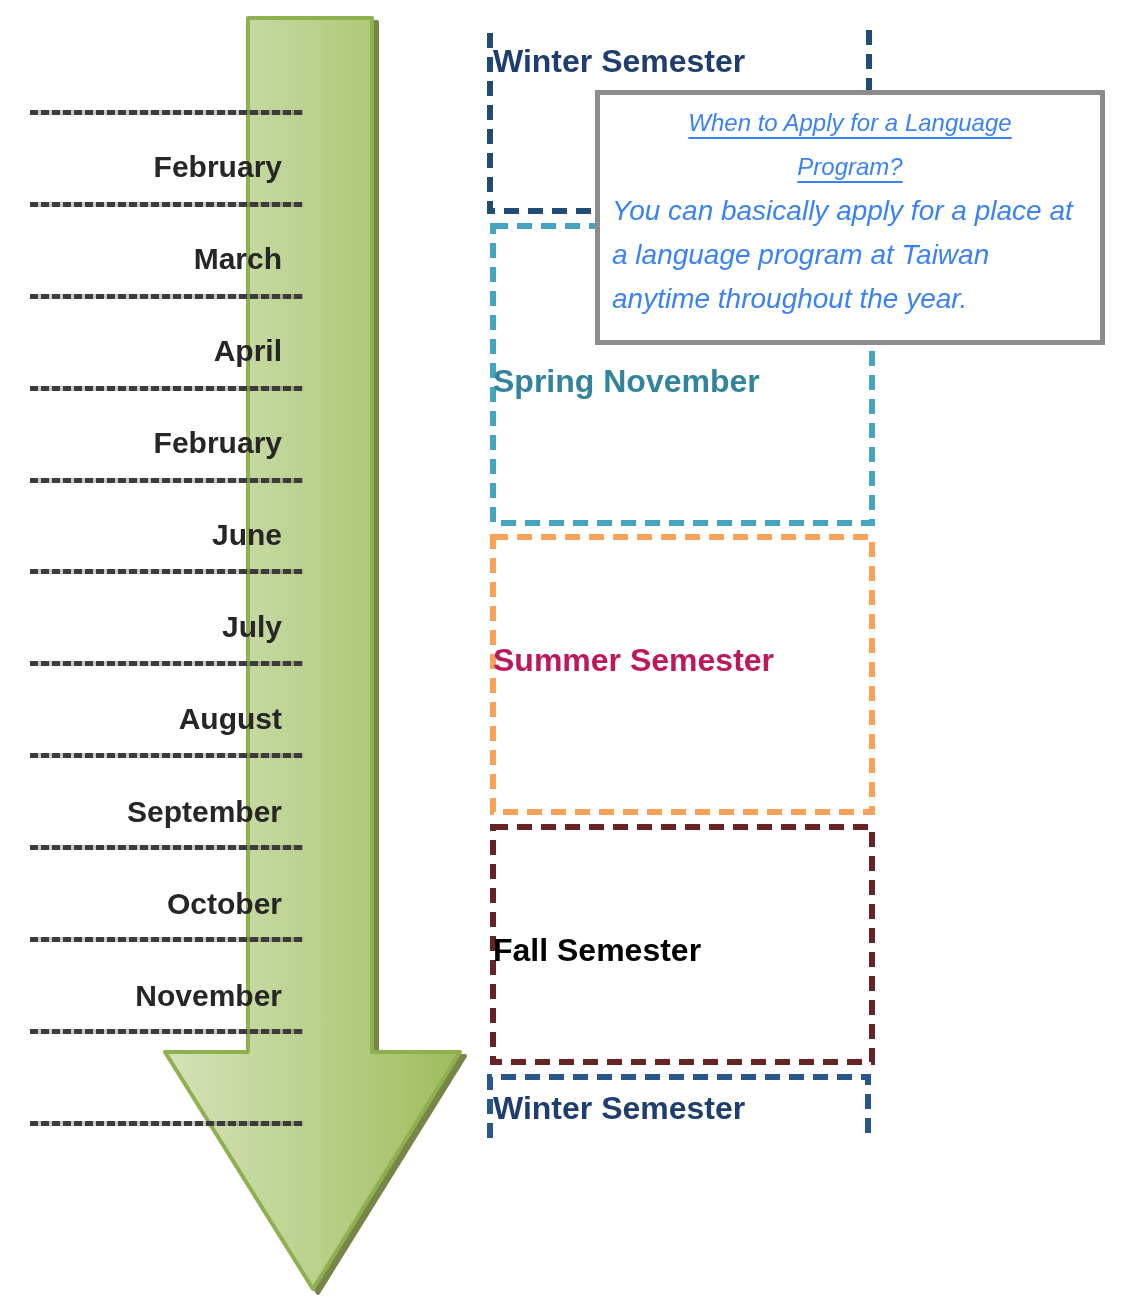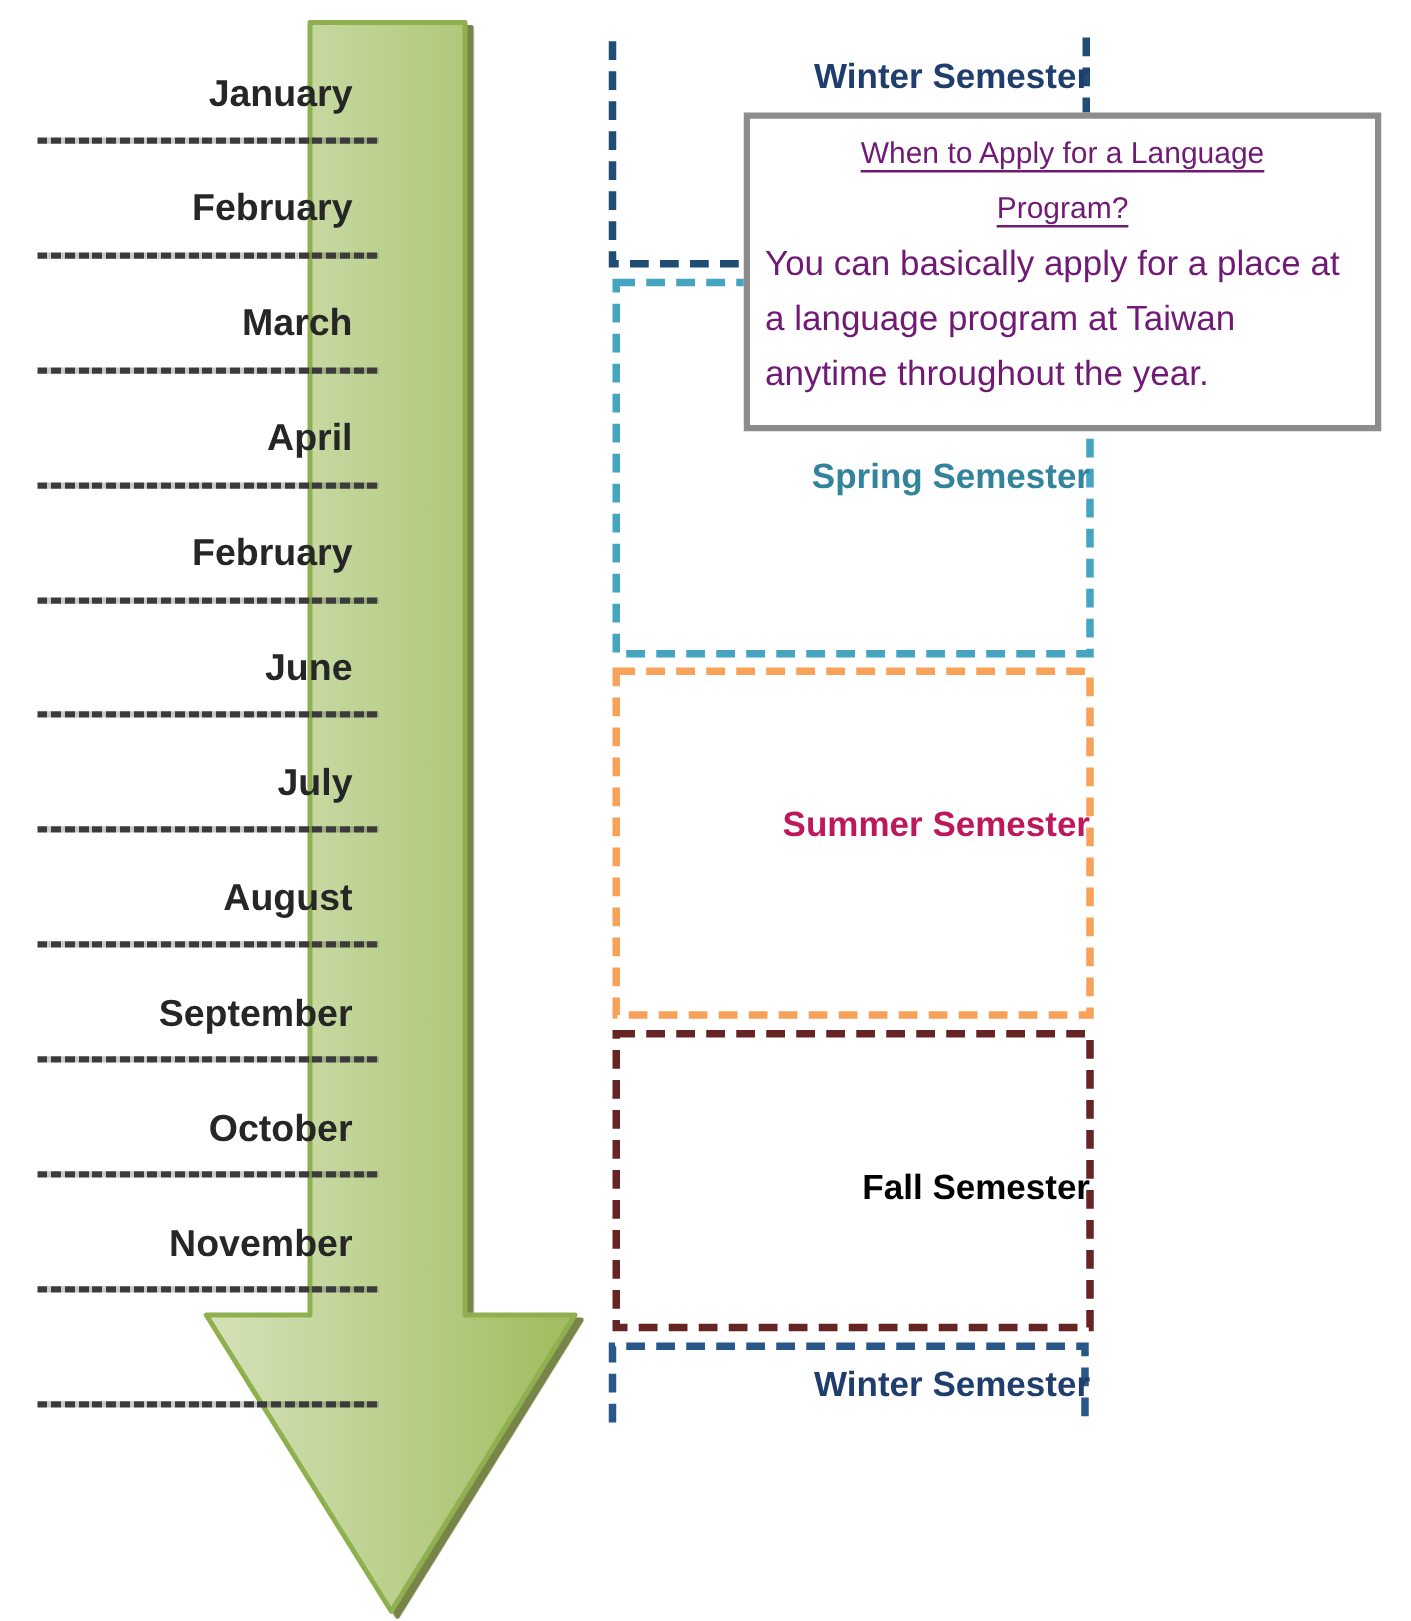--- a/index.html
+++ b/index.html
@@ -16,30 +16,30 @@
     text-align:right;font-size:30px;font-weight:bold;color:#262626;
     z-index:3;letter-spacing:0px;
   }
   .month-line{
     position:absolute;left:30px;width:273px;height:5px;z-index:3;
     background:
       repeating-linear-gradient(90deg,#3b3b3b 0 8px, rgba(59,59,59,0.28) 8px 11px);
   }
   .sem-label{
     position:absolute;left:493px;width:379px;height:34px;line-height:34px;
-    text-align:right;font-size:28px;font-weight:bold;z-index:3;
+    text-align:left;font-size:32px;font-weight:bold;z-index:3;
   }
   .sem-winter{color:#1F3E6D;}
   .sem-spring{color:#31849B;}
   .sem-summer{color:#be185d;}
   .sem-fall{color:#000000;}
   .callout{
     position:absolute;left:595px;top:90px;width:510px;height:255px;
     box-sizing:border-box;border:5px solid #8C8C8C;background:#ffffff;
-    z-index:5;padding:6px 12px;color:#701a75;
+    z-index:5;padding:6px 12px;color:#3b82f6;font-style:italic;
   }
   .callout-title{
     max-width:375px;margin:0 auto;text-align:center;
     font-size:24px;line-height:44px;text-decoration:underline;
     text-underline-offset:6px;
   }
   .callout-body{
     font-size:28px;line-height:44px;margin:0;
   }
 </style>
@@ -66,21 +66,20 @@
 
     <rect x="493" y="226" width="379" height="297" fill="none" stroke="#45A5C1" stroke-width="6" stroke-dasharray="15 9"></rect>
 
     <rect x="493" y="537" width="379" height="275" fill="none" stroke="#F7A159" stroke-width="6" stroke-dasharray="15 9"></rect>
 
     <rect x="493" y="827" width="379" height="235" fill="none" stroke="#662524" stroke-width="6" stroke-dasharray="15 9"></rect>
 
     <path d="M490,1138 V1077 H868 V1138" fill="none" stroke="#2A5789" stroke-width="6" stroke-dasharray="15 9"></path>
   </svg>
 
-  <div class="month-label" style="top:55px">January</div>
   <div class="month-label" style="top:146px">February</div>
   <div class="month-label" style="top:238px">March</div>
   <div class="month-label" style="top:330px">April</div>
   <div class="month-label" style="top:422px">February</div>
   <div class="month-label" style="top:514px">June</div>
   <div class="month-label" style="top:606px">July</div>
   <div class="month-label" style="top:698px">August</div>
   <div class="month-label" style="top:791px">September</div>
   <div class="month-label" style="top:883px">October</div>
   <div class="month-label" style="top:975px">November</div>
@@ -92,21 +91,21 @@
   <div class="month-line" style="top:478px"></div>
   <div class="month-line" style="top:569px"></div>
   <div class="month-line" style="top:661px"></div>
   <div class="month-line" style="top:753px"></div>
   <div class="month-line" style="top:845px"></div>
   <div class="month-line" style="top:937px"></div>
   <div class="month-line" style="top:1029px"></div>
   <div class="month-line" style="top:1121px"></div>
 
   <div class="sem-label sem-winter" style="top:44px">Winter Semester</div>
-  <div class="sem-label sem-spring" style="top:364px">Spring Semester</div>
+  <div class="sem-label sem-spring" style="top:364px">Spring November</div>
   <div class="sem-label sem-summer" style="top:643px">Summer Semester</div>
   <div class="sem-label sem-fall" style="top:933px">Fall Semester</div>
   <div class="sem-label sem-winter" style="top:1091px">Winter Semester</div>
 
   <div class="callout">
     <div class="callout-title">When to Apply for a Language Program?</div>
     <p class="callout-body">You can basically apply for a place at a language program at Taiwan anytime throughout the year.</p>
   </div>
 
 </div>

